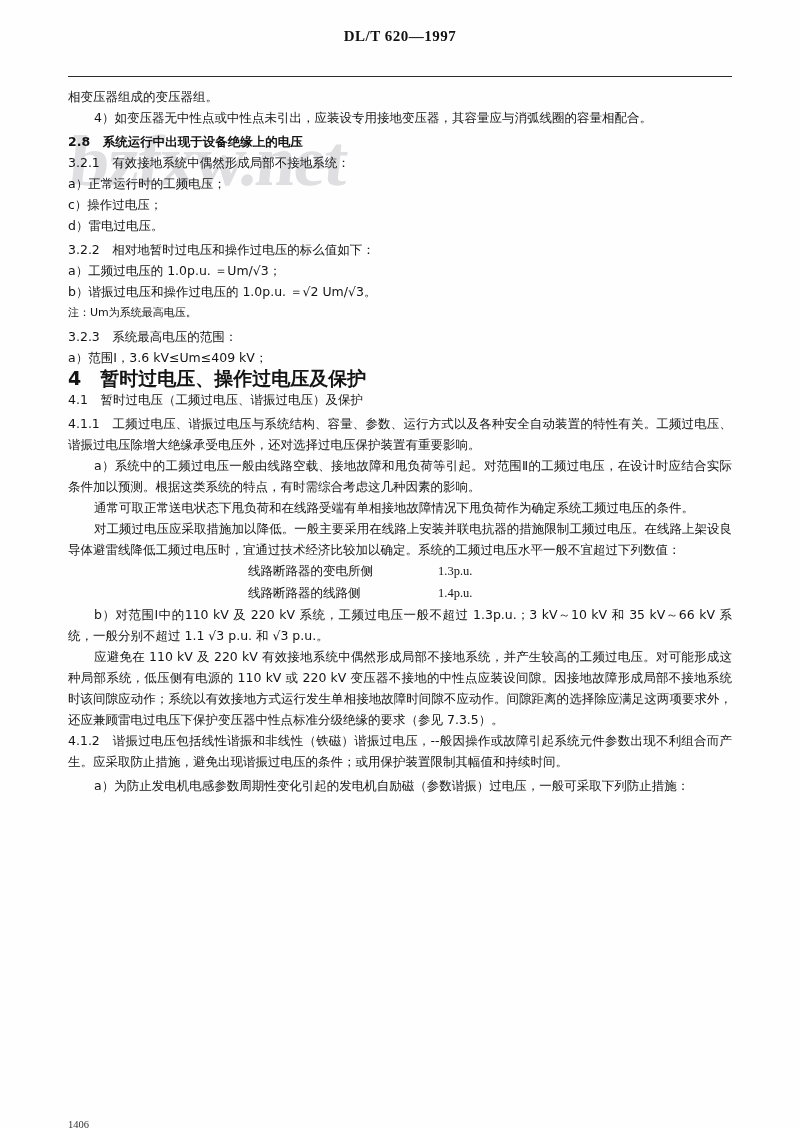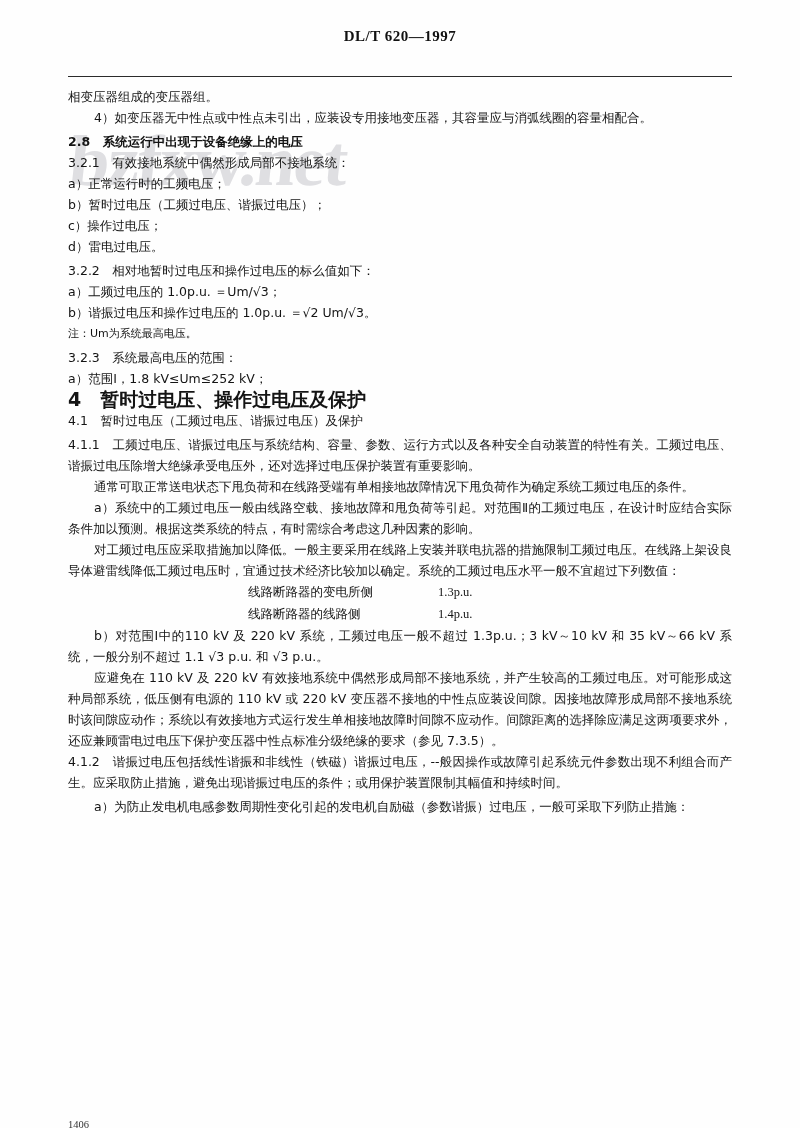--- a/index.html
+++ b/index.html
@@ -133,44 +133,43 @@
   <div class="content">
 
     <p>相变压器组成的变压器组。</p>
 
     <p class="indent1 justify">4）如变压器无中性点或中性点未引出，应装设专用接地变压器，其容量应与消弧线圈的容量相配合。</p>
 
     <div class="gap-s"></div>
     <p class="sec-head">2.8　系统运行中出现于设备绝缘上的电压</p>
     <p>3.2.1　有效接地系统中偶然形成局部不接地系统：</p>
     <p class="indent2">a）正常运行时的工频电压；</p>
-    <p class="indent2">b）暂时过电压（工频过电压、谐振过电压）；</p>
     <p class="indent2">c）操作过电压；</p>
     <p class="indent2">d）雷电过电压。</p>
 
     <div class="gap-s"></div>
     <p>3.2.2　相对地暂时过电压和操作过电压的标么值如下：</p>
     <p class="indent2">a）工频过电压的 1.0p.u. ＝Um/√3；</p>
     <p class="indent2">b）谐振过电压和操作过电压的 1.0p.u. ＝√2 Um/√3。</p>
     <p class="note">注：Um为系统最高电压。</p>
 
     <div class="gap-s"></div>
     <p>3.2.3　系统最高电压的范围：</p>
-    <p class="indent2">a）范围Ⅰ，1.8 kV≤Um≤252 kV；</p>
+    <p class="indent2">a）范围Ⅰ，3.6 kV≤Um≤409 kV；</p>
 
     <p class="bold-head">4　暂时过电压、操作过电压及保护</p>
 
     <p>4.1　暂时过电压（工频过电压、谐振过电压）及保护</p>
 
     <div class="gap-s"></div>
     <p class="justify">4.1.1　工频过电压、谐振过电压与系统结构、容量、参数、运行方式以及各种安全自动装置的特性有关。工频过电压、谐振过电压除增大绝缘承受电压外，还对选择过电压保护装置有重要影响。</p>
 
+    <p class="indent1 justify">a）系统中的工频过电压一般由线路空载、接地故障和甩负荷等引起。对范围Ⅱ的工频过电压，在设计时应结合实际条件加以预测。根据这类系统的特点，有时需综合考虑这几种因素的影响。</p>
+
     <p class="indent1 justify">通常可取正常送电状态下甩负荷和在线路受端有单相接地故障情况下甩负荷作为确定系统工频过电压的条件。</p>
-
-    <p class="indent1 justify">a）系统中的工频过电压一般由线路空载、接地故障和甩负荷等引起。对范围Ⅱ的工频过电压，在设计时应结合实际条件加以预测。根据这类系统的特点，有时需综合考虑这几种因素的影响。</p>
 
     <p class="indent1 justify">对工频过电压应采取措施加以降低。一般主要采用在线路上安装并联电抗器的措施限制工频过电压。在线路上架设良导体避雷线降低工频过电压时，宜通过技术经济比较加以确定。系统的工频过电压水平一般不宜超过下列数值：</p>
 
     <div class="tbl">
       <p>
         <span class="lbl">线路断路器的变电所侧</span><span class="val num">1.3p.u.</span>
       </p>
       <p>
         <span class="lbl">线路断路器的线路侧</span><span class="val num">1.4p.u.</span>
       </p>

